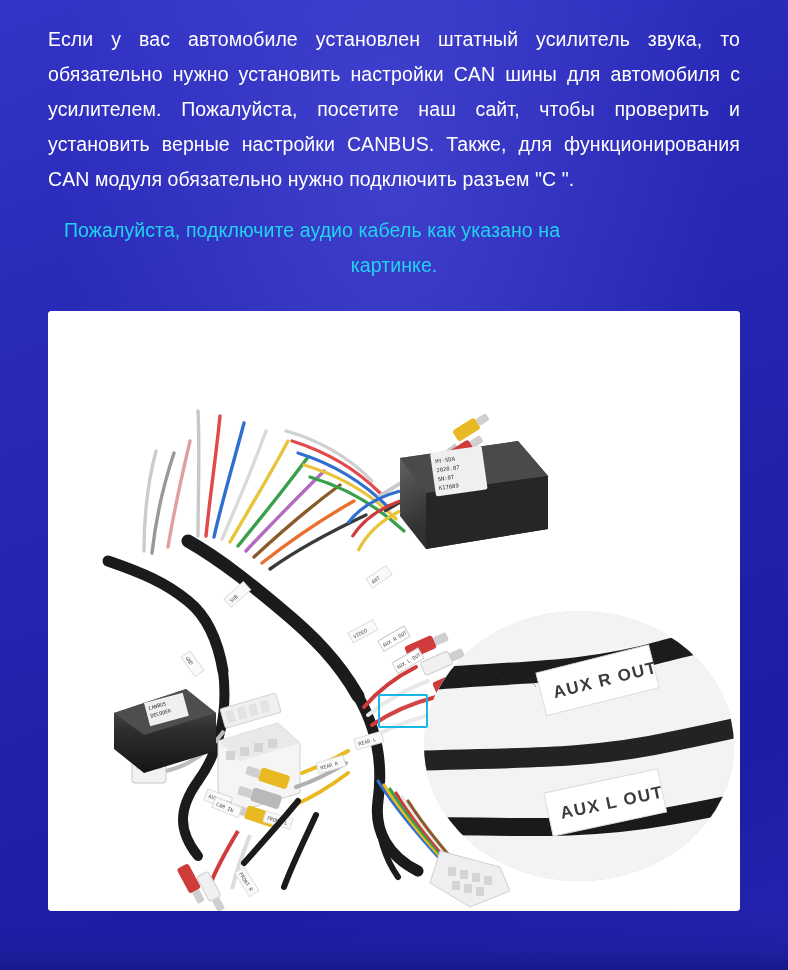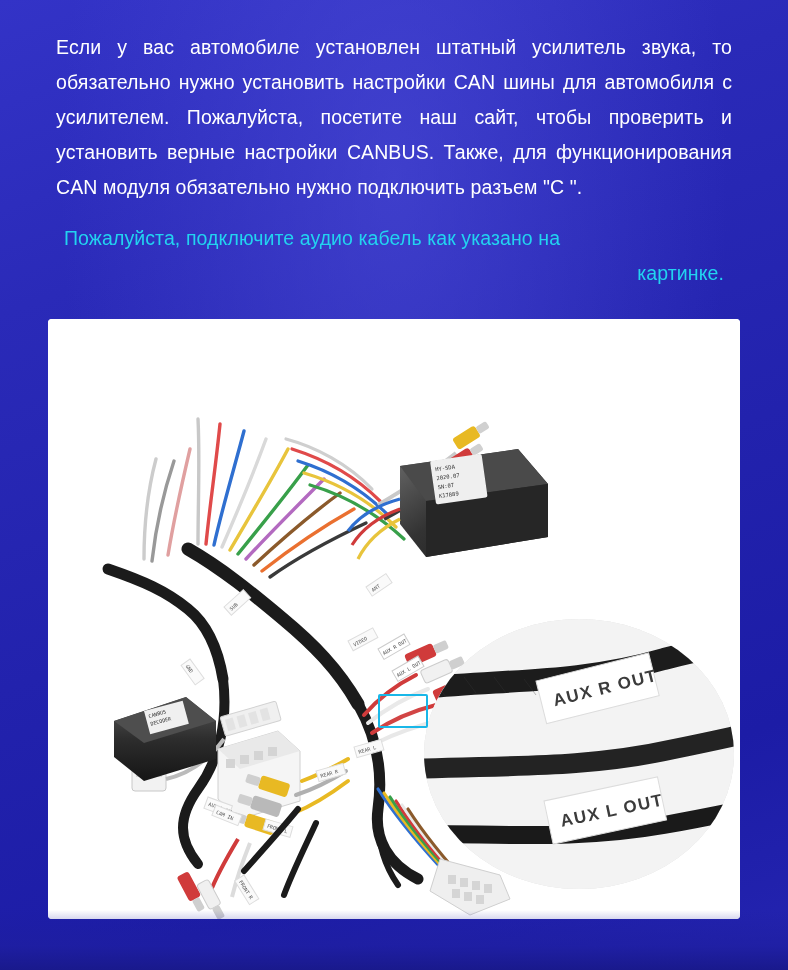--- a/index.html
+++ b/index.html
@@ -31,35 +31,35 @@
   .text-block {
     position: relative;
     padding-top: 22px;
   }
   .para {
     color: #ffffff;
     font-size: 19.5px;
     line-height: 35px;
     text-align: justify;
     text-justify: inter-word;
-    margin: 8px;
+    margin: 0;
     letter-spacing: 0.1px;
   }
   .para-accent {
     color: #22d3f0;
     font-size: 19.5px;
     line-height: 35px;
     text-align: justify;
     text-justify: inter-word;
     margin: 16px;
     letter-spacing: 0.1px;
   }
   .para-accent .last-line {
     display: block;
-    text-align: right;
+    text-align: center;
   }
   .image-card {
     position: relative;
     margin-top: 28px;
     width: 692px;
     height: 600px;
     background: #ffffff;
     border-radius: 4px;
     overflow: hidden;
   }

